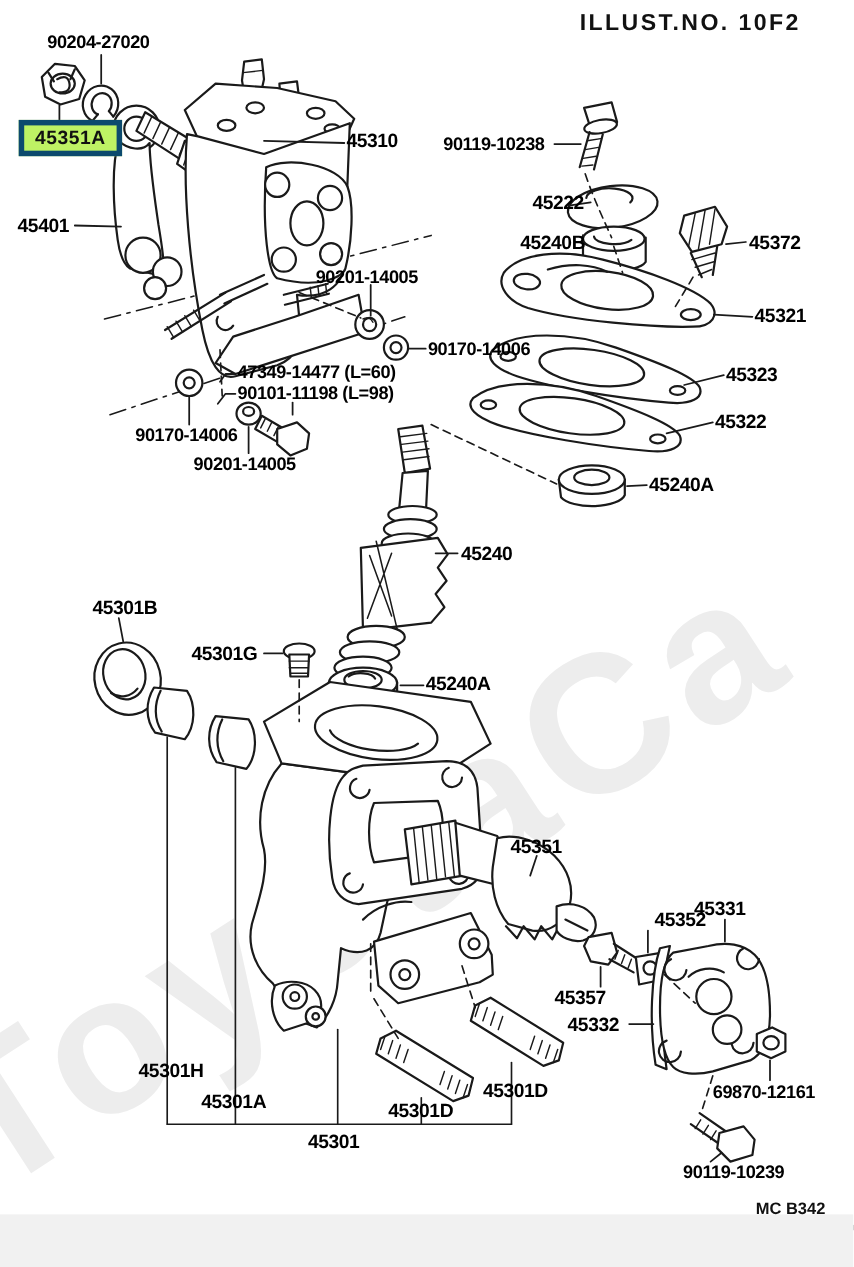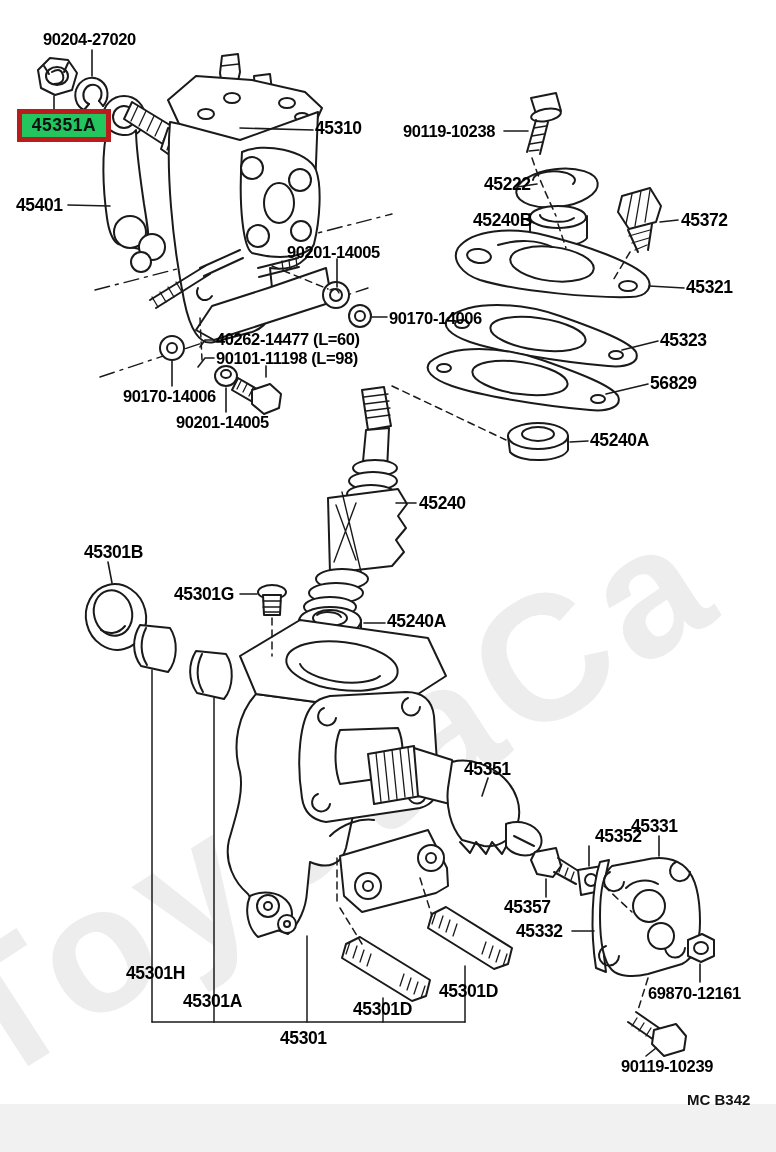--- a/index.html
+++ b/index.html
@@ -19,22 +19,22 @@
     position:absolute;font-weight:bold;font-size:17.5px;line-height:1;
     color:#000000;letter-spacing:-0.4px;white-space:nowrap;
   }
   .lbl.small{font-size:16.5px;}
   #illust-no{
     position:absolute;left:527px;top:9px;font-weight:bold;font-size:21px;
     letter-spacing:2.2px;color:#111;white-space:nowrap;
   }
   #red-box{
     position:absolute;left:17px;top:109px;width:84px;height:23px;
-    border:5px solid #b91c1c;display:flex;align-items:center;justify-content:center;
-    background:#22c55e;
+    border:5px solid #0c4a6e;display:flex;align-items:center;justify-content:center;
+    background:#bef264;
   }
   #red-box span{font-weight:bold;font-size:17.5px;letter-spacing:0.5px;color:#111;}
   #footer-code{
     position:absolute;left:687px;top:1091px;font-weight:bold;font-size:15px;color:#111;
     white-space:nowrap;
   }
   #bottom-band{
     position:absolute;left:0;top:1104px;width:776px;height:48px;background:#f1f1f1;
   }
 </style>
@@ -345,41 +345,42 @@
       <path d="M465,966 L465,1022"></path>
       <path d="M152,1022 L465,1022"></path>
     </g>
 
     <g stroke-width="5">
       <path d="M775,1116 C763,1120 756,1128 760,1137"></path>
       <path d="M760,1137 L753,1147"></path>
     </g>
   </svg>
 
+  <span id="illust-no">ILLUST.NO. 10F2</span>
   <div id="bottom-band"></div>
   <span id="footer-code">MC B342</span>
 
   <div id="red-box">
     <span>45351A</span>
   </div>
 
   <span class="lbl small" style="left:43px;top:31px">90204-27020</span>
   <span class="lbl" style="left:315px;top:120px">45310</span>
   <span class="lbl" style="left:16px;top:197px">45401</span>
   <span class="lbl small" style="left:403px;top:123px">90119-10238</span>
   <span class="lbl" style="left:484px;top:176px">45222</span>
   <span class="lbl" style="left:473px;top:212px">45240B</span>
   <span class="lbl" style="left:681px;top:212px">45372</span>
   <span class="lbl" style="left:686px;top:279px">45321</span>
   <span class="lbl small" style="left:287px;top:244px">90201-14005</span>
   <span class="lbl small" style="left:389px;top:310px">90170-14006</span>
   <span class="lbl" style="left:660px;top:332px">45323</span>
-  <span class="lbl small" style="left:216px;top:331px">40262-14477 (L=60)</span>
+  <span class="lbl small" style="left:216px;top:331px">47349-14477 (L=60)</span>
   <span class="lbl small" style="left:216px;top:350px">90101-11198 (L=98)</span>
-  <span class="lbl" style="left:650px;top:375px">56829</span>
+  <span class="lbl" style="left:650px;top:375px">45322</span>
   <span class="lbl small" style="left:123px;top:388px">90170-14006</span>
   <span class="lbl small" style="left:176px;top:414px">90201-14005</span>
   <span class="lbl" style="left:590px;top:432px">45240A</span>
   <span class="lbl" style="left:419px;top:495px">45240</span>
   <span class="lbl" style="left:84px;top:544px">45301B</span>
   <span class="lbl" style="left:174px;top:586px">45301G</span>
   <span class="lbl" style="left:387px;top:613px">45240A</span>
   <span class="lbl" style="left:464px;top:761px">45351</span>
   <span class="lbl" style="left:631px;top:818px">45331</span>
   <span class="lbl" style="left:595px;top:828px">45352</span>

